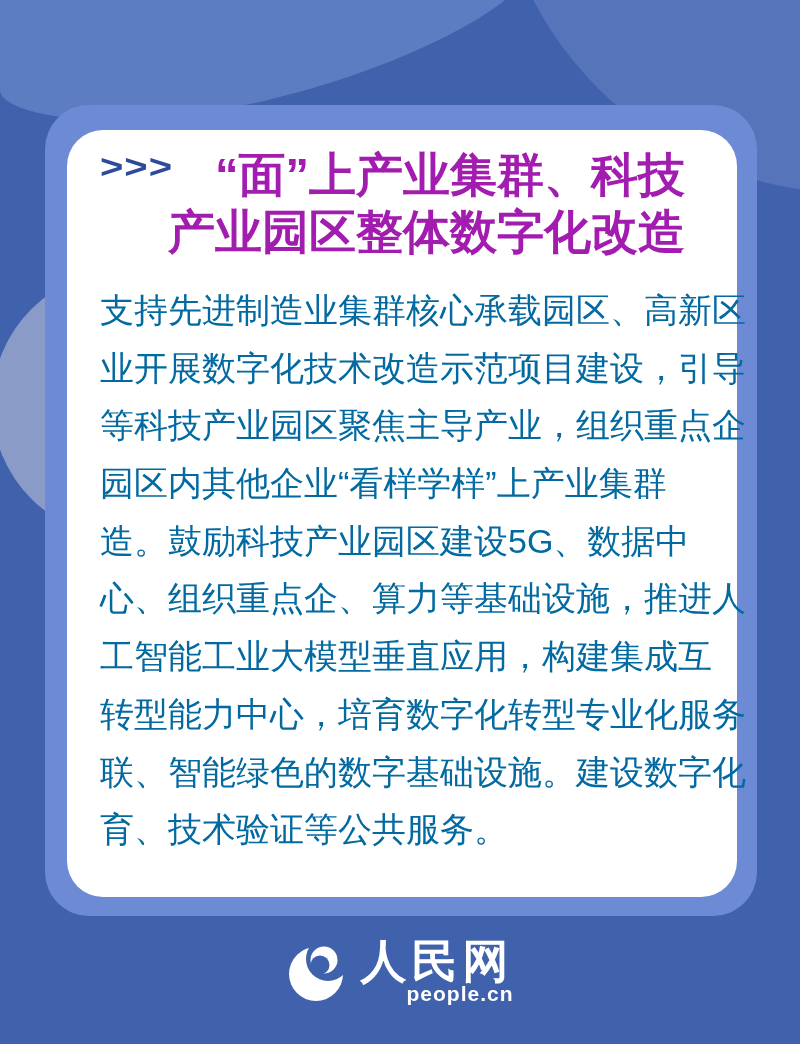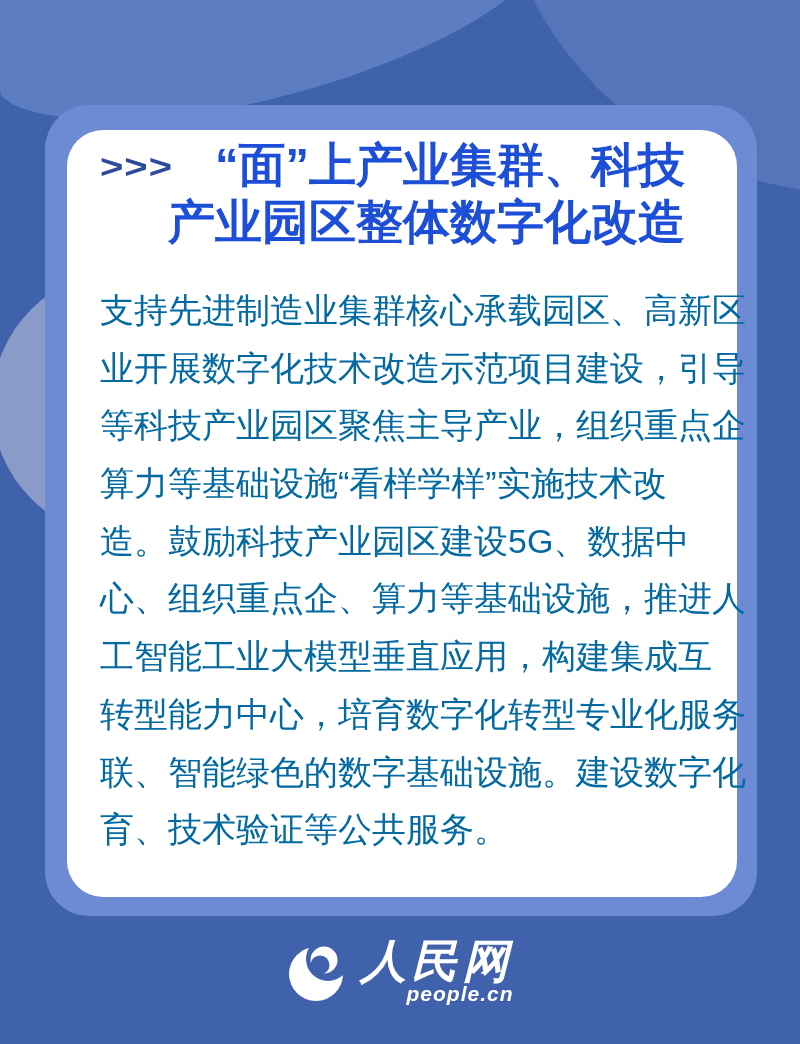--- a/index.html
+++ b/index.html
@@ -52,26 +52,26 @@
     left: 33px; top: 18px;
     font-size: 40px;
     font-weight: 800;
     letter-spacing: 1px;
     color: #2d4b9b;
     transform: scaleY(0.82);
     transform-origin: top left;
   }
   .card-title {
     position: absolute;
-    right: 52px; top: 6px;
+    right: 52px; top: 16px;
     text-align: right;
     font-size: 47px;
     line-height: 57px;
     font-weight: 800;
-    color: #1d4ed8;
+    color: #a21caf;
     white-space: nowrap;
   }
   .card-body {
     position: absolute;
     left: 33px; top: 152px;
     width: 616px;
     color: #0369a1;
     font-size: 34px;
   }
   .card-body .bline {
@@ -87,21 +87,20 @@
     display: flex;
     justify-content: center;
     align-items: center;
     gap: 10px;
     color: #ffffff;
   }
   .logo-text-col {
     display: flex;
     flex-direction: column;
     align-items: flex-end;
-    font-style: italic;
   }
   .logo-cn {
     font-size: 46px;
     font-weight: 800;
     letter-spacing: 5px;
     line-height: 48px;
     white-space: nowrap;
   }
   .logo-en {
     font-size: 21px;
@@ -130,21 +129,21 @@
 
     <div class="card-title">
       <div>“面”上产业集群、科技</div>
       <div>产业园区整体数字化改造</div>
     </div>
 
     <div class="card-body">
       <div class="bline">支持先进制造业集群核心承载园区、高新区</div>
       <div class="bline">业开展数字化技术改造示范项目建设，引导</div>
       <div class="bline">等科技产业园区聚焦主导产业，组织重点企</div>
-      <div class="bline">算力等基础设施“看样学样”实施技术改</div>
+      <div class="bline">园区内其他企业“看样学样”上产业集群</div>
       <div class="bline">造。鼓励科技产业园区建设5G、数据中</div>
       <div class="bline">心、组织重点企、算力等基础设施，推进人</div>
       <div class="bline">工智能工业大模型垂直应用，构建集成互</div>
       <div class="bline">转型能力中心，培育数字化转型专业化服务</div>
       <div class="bline">联、智能绿色的数字基础设施。建设数字化</div>
       <div class="bline">育、技术验证等公共服务。</div>
     </div>
   </div>
 
   <div class="footer-logo">

